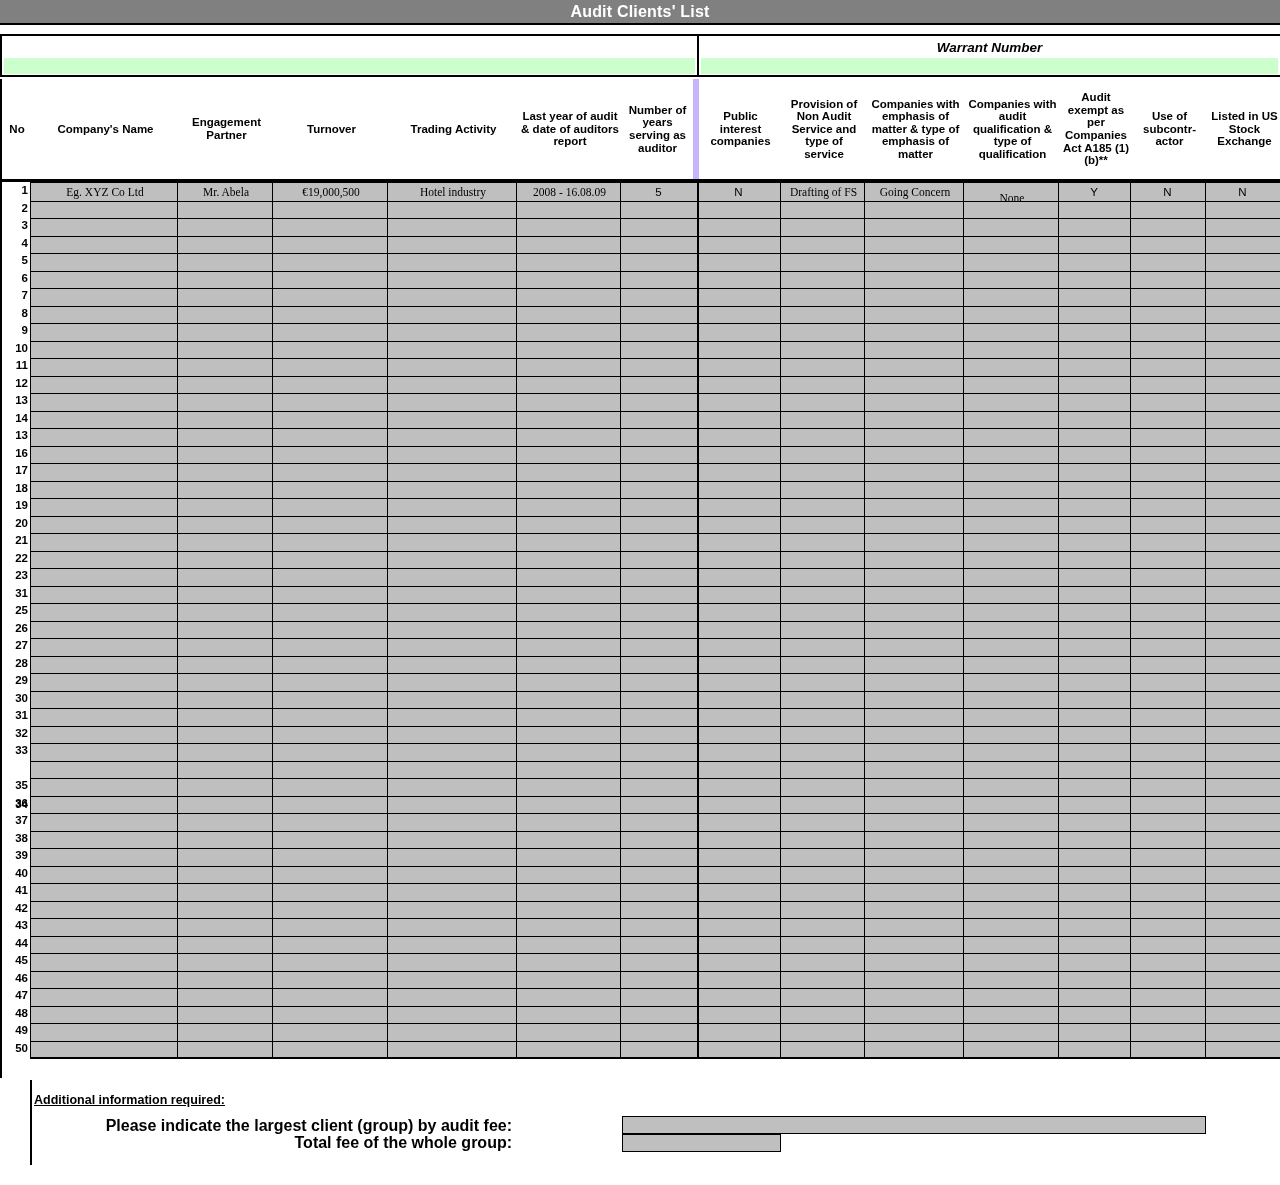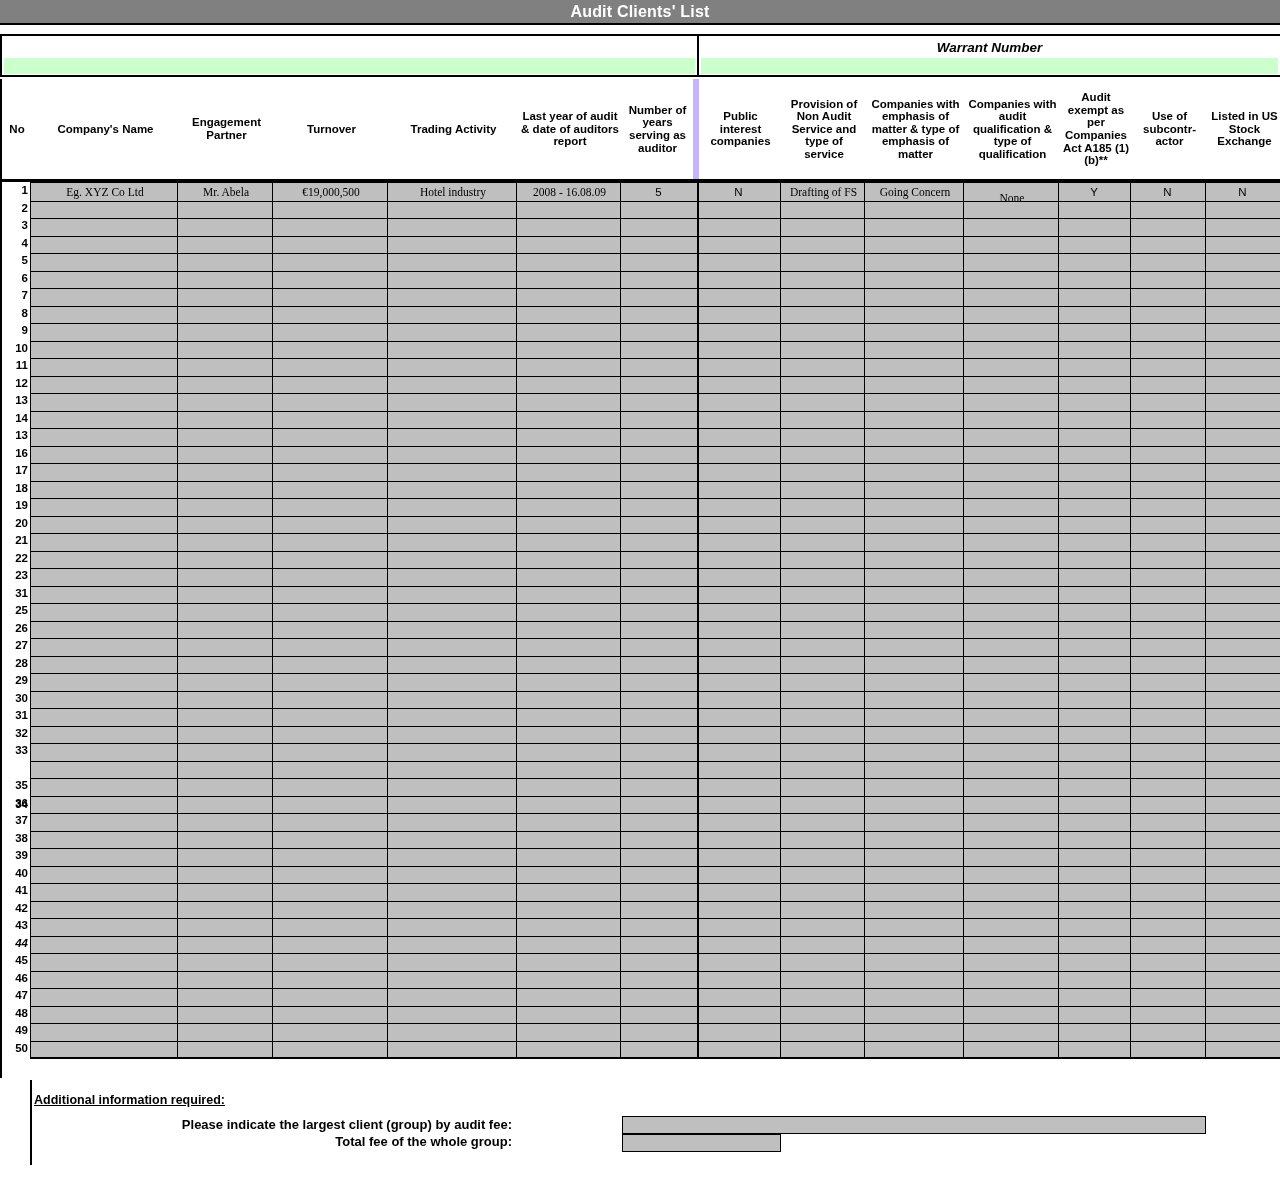--- a/index.html
+++ b/index.html
@@ -207,21 +207,21 @@
     position: absolute;
     left: 34px; top: 13px;
     font-size: 12.5px;
     font-weight: bold;
     color: #000;
     text-decoration: underline;
   }
   .fr-label {
     position: absolute;
     right: 768px;
-    font-size: 13px;
+    font-size: 16px;
     font-weight: bold;
     color: #000;
     white-space: nowrap;
     text-align: right;
   }
   .fr-label.r1 { top: 37px; }
   .fr-label.r2 { top: 54px; }
   .fbox {
     position: absolute;
     background: #BFBFBF;
@@ -306,21 +306,21 @@
       <div class="rownum" style="top: 577.5px; margin-top: 36px;">34</div>
       <div class="rownum" style="top: 595px;">35</div>
       <div class="rownum" style="top: 612.5px;">36</div>
       <div class="rownum" style="top: 630px;">37</div>
       <div class="rownum" style="top: 647.5px;">38</div>
       <div class="rownum" style="top: 665px;">39</div>
       <div class="rownum" style="top: 682.5px;">40</div>
       <div class="rownum" style="top: 700px;">41</div>
       <div class="rownum" style="top: 717.5px;">42</div>
       <div class="rownum" style="top: 735px;">43</div>
-      <div class="rownum" style="top: 752.5px; font-style: italic;">44</div>
+      <div class="rownum" style="top: 752.5px;">44</div>
       <div class="rownum" style="top: 770px;">45</div>
       <div class="rownum" style="top: 787.5px;">46</div>
       <div class="rownum" style="top: 805px;">47</div>
       <div class="rownum" style="top: 822.5px;">48</div>
       <div class="rownum" style="top: 840px;">49</div>
       <div class="rownum" style="top: 857.5px;">50</div>
     </div>
   <div class="cells-area" id="cells-area">
       <div class="hline" style="top: 17.5px;"></div>
       <div class="hline" style="top: 35px;"></div>

